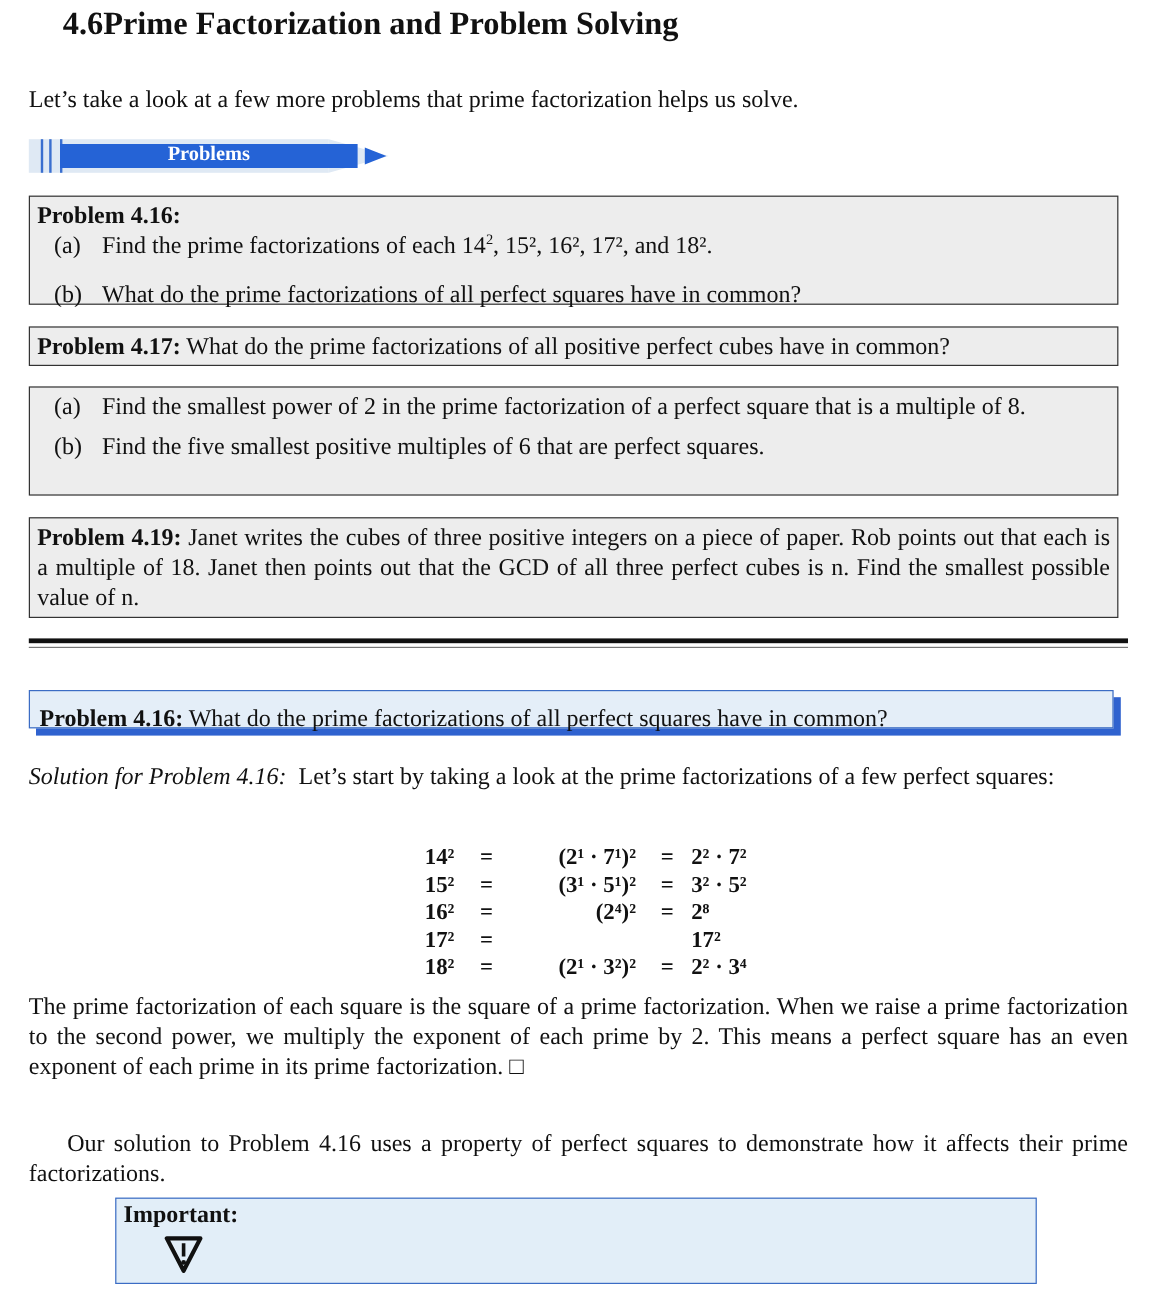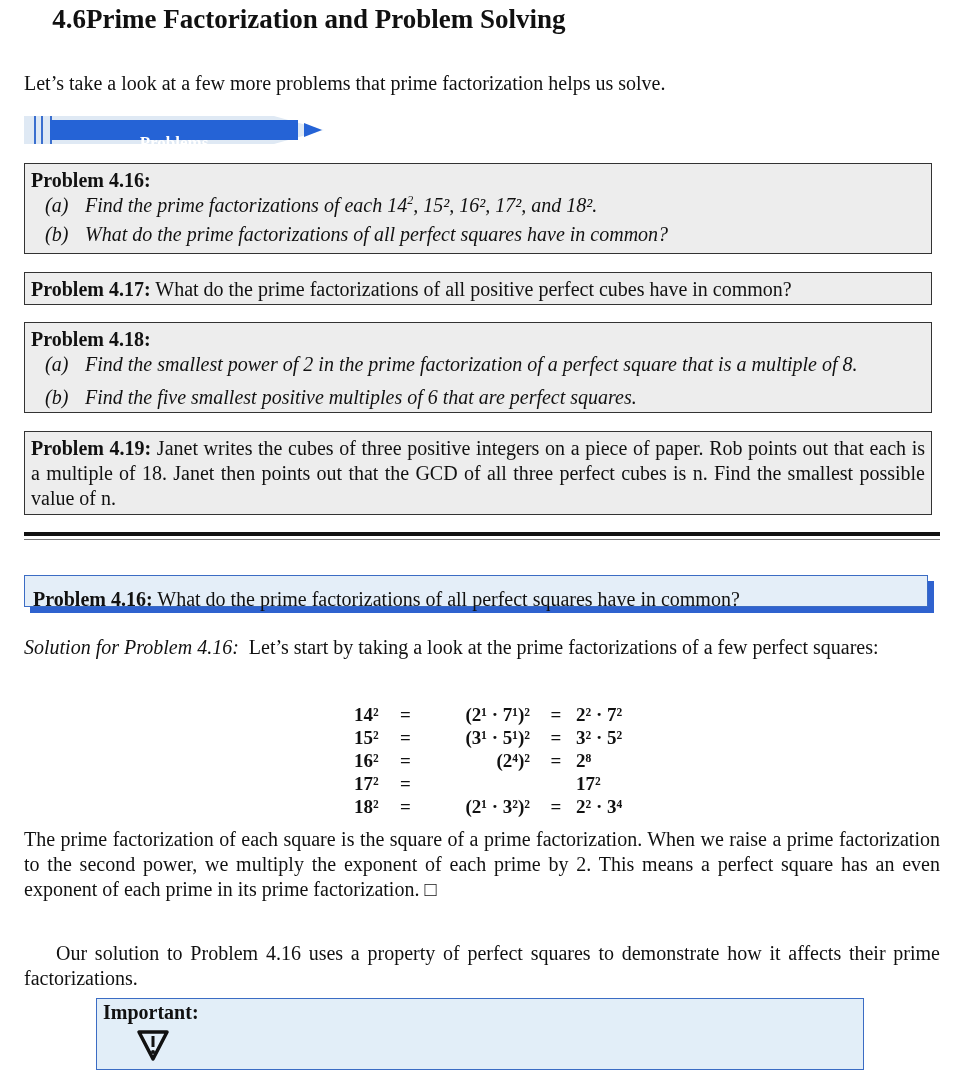--- a/index.html
+++ b/index.html
@@ -6,26 +6,26 @@
   body{width:960px;height:1082px;position:relative;overflow:hidden;font-family:"Liberation Serif","DejaVu Serif",serif;color:#111;font-size:20px;}
   .abs{position:absolute;}
   .h1{left:24px;top:4px;font-size:27px;font-weight:bold;}
   .h1 .num{display:inline-block;width:62px;text-align:right;}
   .intro{left:24px;top:72px;}
   .banner{left:24px;top:116px;width:300px;height:28px;}
   .pb{position:absolute;left:0;top:0;width:250px;height:28px;background:#dfe9f4;}
   .pb .stripes{position:absolute;left:10px;top:0;width:14px;height:28px;border-left:2px solid #3a6fcf;border-right:2px solid #3a6fcf;}
   .pb .stripes:after{content:"";position:absolute;left:5px;top:0;width:2px;height:28px;background:#3a6fcf;}
   .pb .core{position:absolute;left:26px;top:4px;width:248px;height:20px;background:#2563d6;}
-  .pb .lbl{position:absolute;left:26px;top:17px;width:248px;text-align:center;color:#fff;font-weight:bold;font-size:17px;}
+  .pb .lbl{position:absolute;left:26px;top:2px;width:248px;text-align:center;color:#fff;font-weight:bold;font-size:17px;}
   .pb .tipbg{position:absolute;left:250px;top:0;width:0;height:0;border-top:14px solid transparent;border-bottom:14px solid transparent;border-left:50px solid #dfe9f4;}
   .pb .tip{position:absolute;left:280px;top:7px;width:0;height:0;border-top:7px solid transparent;border-bottom:7px solid transparent;border-left:18px solid #2563d6;}
   .box{left:24px;width:908px;border:1.5px solid #333;background:#ededed;padding:4px 6px;box-sizing:border-box;line-height:25px;}
   .box b{font-weight:bold;}
-  .sub{padding-left:14px;font-style:italic;}
+  .sub{padding-left:14px;}
   .sub .lab{display:inline-block;width:40px;}
   .rule1{left:24px;top:532px;width:916px;height:4px;background:#111;}
   .rule2{left:24px;top:539px;width:916px;height:1px;background:#777;}
   .pbox{left:24px;top:575px;width:904px;height:32px;background:#e4eef8;border:1px solid #3b6cc4;box-sizing:border-box;padding:12px 8px;box-shadow:6px 6px 0 #2f62cf;}
   .sol{left:24px;top:636px;width:916px;}
   .eq{left:354px;top:703px;font-weight:bold;}
   .eq table{border-collapse:collapse;font-size:19px;}
   .eq td{padding:0;height:23px;line-height:23px;}
   .eq .c1{width:46px;}
   .eq .c2{width:42px;text-align:left;}
@@ -51,29 +51,28 @@
     <div class="tipbg"></div>
     <div class="core"></div>
     <div class="lbl">Problems</div>
     <div class="tip"></div>
   </div>
 </div>
 
 <div class="abs box" style="top:163px;height:91px;">
   <div><b>Problem 4.16:</b></div>
   <div class="sub"><span class="lab">(a)</span><span>Find the prime factorizations of each 14</span><sup>2</sup><span>, 15², 16², 17², and 18².</span></div>
-  <div class="sub" style="margin-top:4px"><span class="lab">(b)</span><span>What do the prime factorizations of all perfect squares have in common?</span></div>
+  <div class="sub" style="margin-top:16px"><span class="lab">(b)</span><span>What do the prime factorizations of all perfect squares have in common?</span></div>
 </div>
 
 <div class="abs box" style="top:272px;height:33px;">
   <b>Problem 4.17:</b> <span>What do the prime factorizations of all positive perfect cubes have in common?</span>
 </div>
 
 <div class="abs box" style="top:322px;height:91px;">
-  <div><b>Problem 4.18:</b></div>
   <div class="sub"><span class="lab">(a)</span><span>Find the smallest power of 2 in the prime factorization of a perfect square that is a multiple of 8.</span></div>
   <div class="sub" style="margin-top:8px"><span class="lab">(b)</span><span>Find the five smallest positive multiples of 6 that are perfect squares.</span></div>
 </div>
 
 <div class="abs box" style="top:431px;height:84px;text-align:justify;">
   <b>Problem 4.19:</b> <span>Janet writes the cubes of three positive integers on a piece of paper. Rob points out that each is a multiple of 18. Janet then points out that the GCD of all three perfect cubes is n. Find the smallest possible value of n.</span>
 </div>
 
 <div class="abs rule1"></div>
 <div class="abs rule2"></div>

